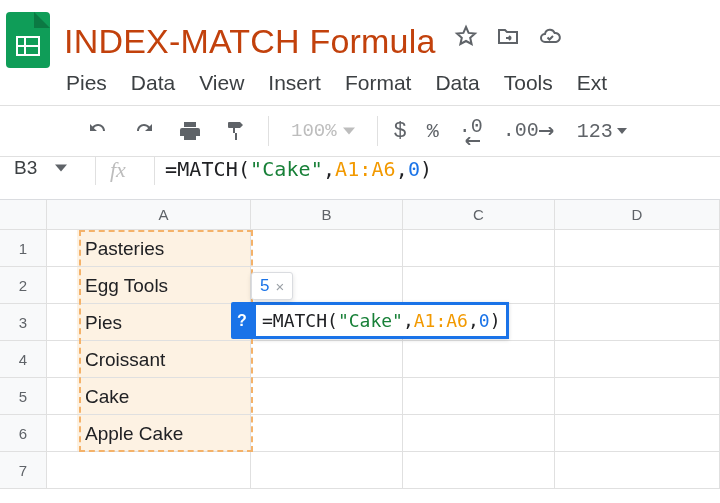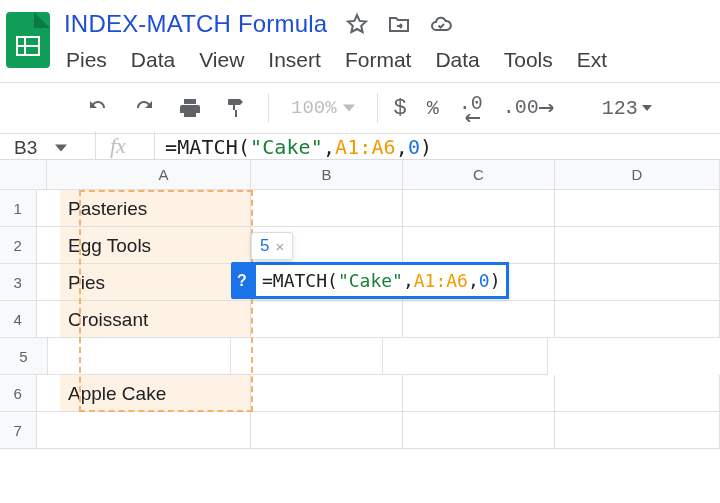--- a/index.html
+++ b/index.html
@@ -7,36 +7,36 @@
   body { width:720px; height:503px; overflow:hidden; }
   .header { display:flex; align-items:flex-start; padding:6px 0 0 0; }
   .logo { width:56px; height:72px; display:flex; align-items:flex-start; justify-content:center; padding-top:6px;}
   .logo-box { width:44px; height:56px; background:#0f9d58; border-radius:4px; position:relative; }
   .logo-box::before { content:""; position:absolute; top:0; right:0; width:16px; height:16px; background:#0b7943; clip-path: polygon(0 0, 100% 100%, 0 100%);}
   .logo-grid { position:absolute; left:10px; top:24px; width:24px; height:20px; border:2px solid #fff;}
   .logo-grid::before { content:""; position:absolute; left:0; right:0; top:50%; height:0; border-top:2px solid #fff; transform:translateY(-1px);}
   .logo-grid::after { content:""; position:absolute; top:0; bottom:0; left:30%; width:0; border-left:2px solid #fff;}
   .title-area { flex:1; padding:4px 0 0 8px;}
   .title-row { display:flex; align-items:center; gap:18px; }
-  .doc-title { font-size:24px; color:#1d4ed8; letter-spacing:0.2px;}
+  .doc-title { font-size:34px; color:#c2410c; letter-spacing:0.2px;margin-top:12px;}
   .title-icon { color:#5f6368; display:flex; align-items:center;}
   .title-icon svg { width:24px; height:24px; }
   .menu-row { display:flex; gap:24px; font-size:21px; color:#3c4043; padding:10px 0 10px 2px; }
   .menu-item { cursor:pointer; }
   .hr { height:1px; background:#e0e0e0; }
   .toolbar { display:flex; align-items:center; height:50px; padding:0 6px 0 78px; gap:6px;font-family:Liberation Mono, monospace;}
   .tb-btn { display:flex; align-items:center; justify-content:center; width:40px; height:40px; color:#5f6368; font-size:22px; cursor:pointer; }
   .tb-btn svg { width:24px; height:24px; fill:#5f6368;}
   .tb-sep { width:1px; height:30px; background:#e0e0e0; margin:0 6px;}
   .zoom { display:flex; align-items:center; color:#bdbdbd; font-size:19px; gap:6px; padding:0 10px;}
   .zoom svg { width:12px; height:12px; fill:#bdbdbd;}
   .fmt { display:flex; align-items:center; gap:20px; color:#5f6368; font-size:20px; padding-left:4px;}
   .fmt-item { display:flex; align-items:center; cursor:pointer;}
   .fmt-item svg { fill:#5f6368;}
-  .name-fx-row { display:flex; align-items:flex-end; height:27px; border-top:1px solid #e0e0e0; border-bottom:1px solid #dadce0;}
+  .name-fx-row { display:flex; align-items:flex-start; height:44px; border-top:1px solid #e0e0e0; border-bottom:1px solid #dadce0;}
   .name-box { width:95px; display:flex; align-items:center; padding:0 8px 0 14px; font-size:19px; color:#3c4043; gap:18px;}
   .name-box svg { width:12px; height:12px; fill:#5f6368;}
   .name-sep { width:1px; height:28px; background:#e0e0e0; margin-right:14px;}
   .fx { font-family: Georgia, "Times New Roman", serif; font-style:italic; font-size:22px; color:#bdbdbd; width:44px;}
   .fx-sep { width:1px; height:28px; background:#e0e0e0; margin-right:10px;}
   .formula-bar { font-family: "Consolas","Menlo",monospace; font-size:20px; display:flex; align-items:center; letter-spacing:0.1px;}
   .tok-fn { color:#202124;}
   .tok-str { color:#188038;}
   .tok-ref { color:#f29900;}
   .tok-num { color:#1a73e8;}
@@ -46,21 +46,21 @@
   .rownum-gutter { width:31px; background:#f8f9fa;}
   .ch { flex:0 0 auto; text-align:center; font-size:15px; color:#5f6368; line-height:30px; border-right:1px solid #e0e0e0; }
   .ch.A { width:174px;}
   .ch.B { width:152px;}
   .ch.C { width:152px;}
   .ch.D { width:165px;}
   .row { display:flex; height:37px; }
   .rh { width:48px; text-align:center; font-size:15px; color:#5f6368; line-height:37px; border-right:1px solid #e0e0e0; border-bottom:1px solid #e0e0e0; background:#f8f9fa;}
   .gut { width:31px; border-bottom:1px solid #e0e0e0; background:#fff;}
   .cell { flex:0 0 auto; border-right:1px solid #e0e0e0; border-bottom:1px solid #e0e0e0; line-height:37px; padding:0 8px; font-size:19px; color:#202124; background:#fff; position:relative;}
-  .cell.A { width:191px;}
+  .cell.A { width:174px;}
   .cell.B { width:152px;}
   .cell.C { width:152px;}
   .cell.D { width:165px;}
   .hl { background:#fdf2e3;}
   
   .range-overlay { position:absolute; border:2px dashed #f4b26a; pointer-events:none; z-index:3;}
   
   .cell-editor-wrap { position:absolute; z-index:5; display:flex; align-items:stretch; }
   .help-badge { width:22px; background:#1a73e8; color:#fff; display:flex; align-items:center; justify-content:center; font-size:16px; font-weight:bold; border-top-left-radius:2px; border-bottom-left-radius:2px; z-index:6;}
   .cell-editor { border:3px solid #1a73e8; background:#fff; font-family:"Consolas","Menlo",monospace; font-size:18px; padding:4px 6px; display:flex; align-items:center; white-space:nowrap; box-shadow:0 1px 4px rgba(0,0,0,0.15);}
@@ -151,21 +151,21 @@
       <svg width="18" height="8" viewBox="0 0 18 8">
           <path d="M18 4H4M4 4l4-4M4 4l4 4" stroke="#5f6368" stroke-width="1.8" fill="none"></path>
         </svg>
     </span>
     <span class="fmt-item" style="flex-direction:row; line-height:1;">
       <span>.00</span>
       <svg width="18" height="8" viewBox="0 0 18 8">
           <path d="M0 4h14M14 4l-4-4M14 4l-4 4" stroke="#5f6368" stroke-width="1.8" fill="none"></path>
         </svg>
     </span>
-    <span class="fmt-item" style="gap:4px;margin-left:25px;">
+    <span class="fmt-item" style="gap:4px;">
       <span>123</span>
       <svg width="10" height="10" viewBox="0 0 10 10">
           <path d="M0 2h10L5 8z" fill="#5f6368"></path>
         </svg>
     </span>
   </div>
 </div>
 
 <div class="name-fx-row">
   <div class="name-box">
@@ -228,20 +228,21 @@
     <div class="rh">4</div>
     <div class="gut"></div>
     <div class="cell A hl">Croissant</div>
     <div class="cell B"></div>
     <div class="cell C"></div>
     <div class="cell D"></div>
   </div>
   <div class="row">
     <div class="rh">5</div>
     <div class="gut"></div>
+    <div class="cell A hl">Cake</div>
     <div class="cell B"></div>
     <div class="cell C"></div>
     <div class="cell D"></div>
   </div>
   <div class="row">
     <div class="rh">6</div>
     <div class="gut"></div>
     <div class="cell A hl">Apple Cake</div>
     <div class="cell B"></div>
     <div class="cell C"></div>

